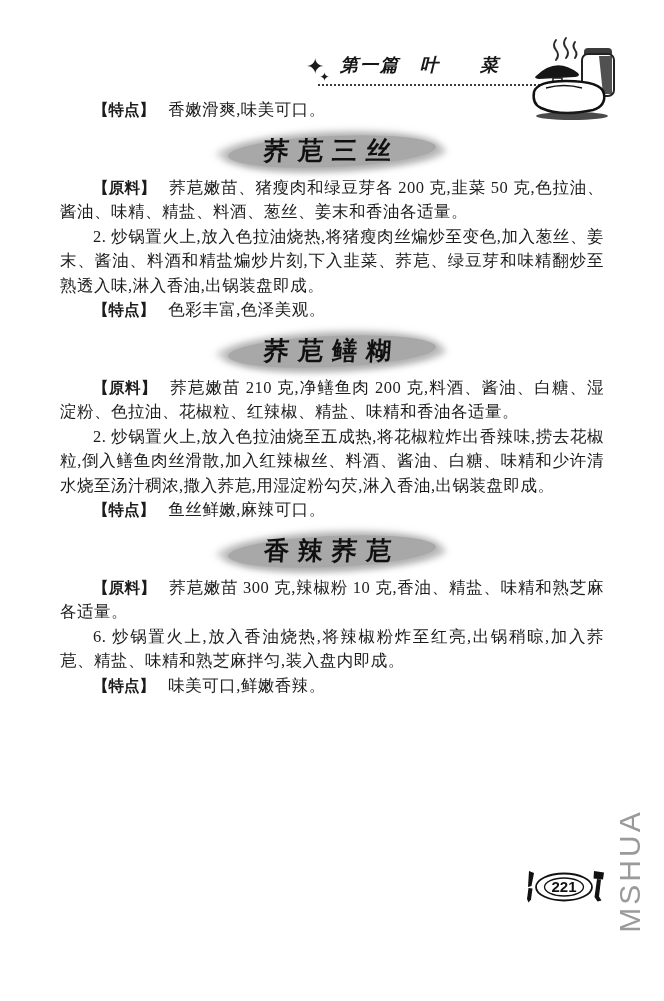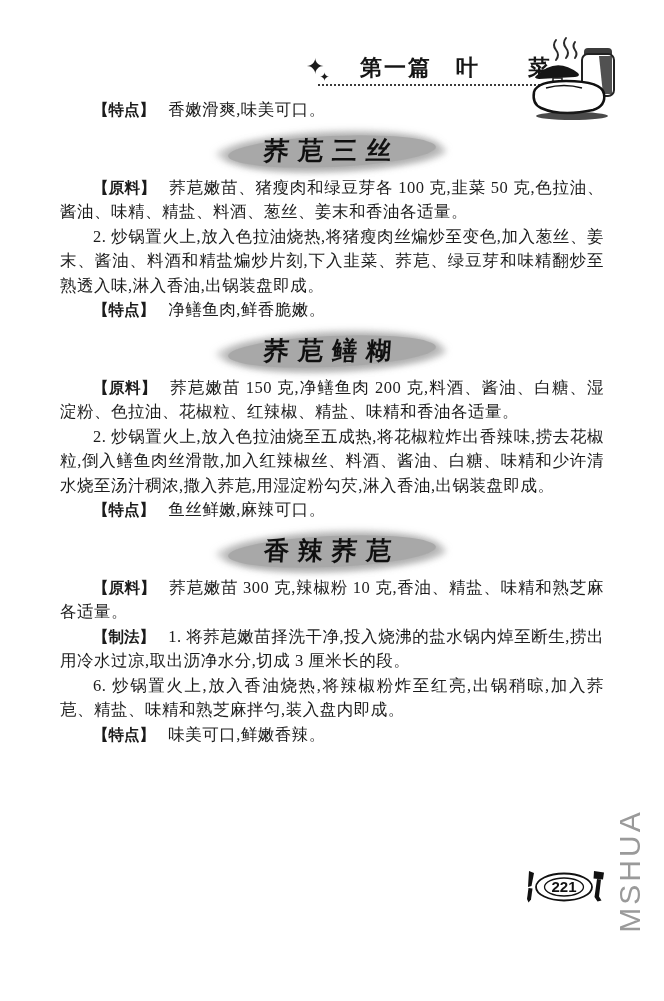--- a/index.html
+++ b/index.html
@@ -9,23 +9,23 @@
     font-family:"Liberation Serif","DejaVu Serif",serif;
     color:#1b1b1b;
   }
   
   .hdr{position:absolute;top:0;left:0;width:664px;height:120px;}
   .stars{position:absolute;left:306px;top:56px;color:#1b1b1b;line-height:1;}
   .star-big{font-size:22px;}
   .star-sm{font-size:12px;position:relative;left:-5px;top:7px;}
   .dotline{position:absolute;left:318px;top:84px;width:230px;border-top:2px dotted #3a3a3a;}
   .chapter{
-    position:absolute;left:360px;top:53px;
+    position:absolute;left:340px;top:53px;
     font-family:"Liberation Sans","DejaVu Sans",sans-serif;
-    font-weight:bold;font-size:22px;letter-spacing:2px;color:#161616;white-space:pre;
+    font-weight:bold;font-size:18px;letter-spacing:2px;color:#161616;white-space:pre;font-style:italic;
   }
   .art{position:absolute;left:526px;top:36px;}
   
   .content{padding:98px 60px 0 60px;}
   .para{
     margin:0;font-size:16.5px;line-height:24.5px;
     text-align:justify;text-indent:2em;letter-spacing:.5px;
   }
   .lbl{
     font-family:"Liberation Sans","DejaVu Sans",sans-serif;
@@ -82,40 +82,39 @@
   </div>
 
   <div class="content">
 
     <p class="para"><b class="lbl">【特点】</b><span>香嫩滑爽,味美可口。</span></p>
 
     <section>
       <div class="titlebar">
         <span class="rtitle"><span class="smudge"></span><h2>荞苨三丝</h2></span>
       </div>
-      <p class="para"><b class="lbl">【原料】</b><span>荞苨嫩苗、猪瘦肉和绿豆芽各 100 克,韭菜 50 克,色拉油、酱油、味精、精盐、料酒、葱丝、姜末和香油各适量。</span></p>
+      <p class="para"><b class="lbl">【原料】</b><span>荞苨嫩苗、猪瘦肉和绿豆芽各 200 克,韭菜 50 克,色拉油、酱油、味精、精盐、料酒、葱丝、姜末和香油各适量。</span></p>
       <p class="para"><span>2. 炒锅置火上,放入色拉油烧热,将猪瘦肉丝煸炒至变色,加入葱丝、姜末、酱油、料酒和精盐煸炒片刻,下入韭菜、荞苨、绿豆芽和味精翻炒至熟透入味,淋入香油,出锅装盘即成。</span></p>
-      <p class="para"><b class="lbl">【特点】</b><span>净鳝鱼肉,鲜香脆嫩。</span></p>
+      <p class="para"><b class="lbl">【特点】</b><span>色彩丰富,色泽美观。</span></p>
     </section>
 
     <section>
       <div class="titlebar">
         <span class="rtitle"><span class="smudge"></span><h2>荞苨鳝糊</h2></span>
       </div>
-      <p class="para"><b class="lbl">【原料】</b><span>荞苨嫩苗 150 克,净鳝鱼肉 200 克,料酒、酱油、白糖、湿淀粉、色拉油、花椒粒、红辣椒、精盐、味精和香油各适量。</span></p>
+      <p class="para"><b class="lbl">【原料】</b><span>荞苨嫩苗 210 克,净鳝鱼肉 200 克,料酒、酱油、白糖、湿淀粉、色拉油、花椒粒、红辣椒、精盐、味精和香油各适量。</span></p>
       <p class="para"><span>2. 炒锅置火上,放入色拉油烧至五成热,将花椒粒炸出香辣味,捞去花椒粒,倒入鳝鱼肉丝滑散,加入红辣椒丝、料酒、酱油、白糖、味精和少许清水烧至汤汁稠浓,撒入荞苨,用湿淀粉勾芡,淋入香油,出锅装盘即成。</span></p>
       <p class="para"><b class="lbl">【特点】</b><span>鱼丝鲜嫩,麻辣可口。</span></p>
     </section>
 
     <section>
       <div class="titlebar">
         <span class="rtitle"><span class="smudge"></span><h2>香辣荞苨</h2></span>
       </div>
       <p class="para"><b class="lbl">【原料】</b><span>荞苨嫩苗 300 克,辣椒粉 10 克,香油、精盐、味精和熟芝麻各适量。</span></p>
-      <p class="para"><b class="lbl">【制法】</b><span>1. 将荞苨嫩苗择洗干净,投入烧沸的盐水锅内焯至断生,捞出用冷水过凉,取出沥净水分,切成 3 厘米长的段。</span></p>
       <p class="para"><span>6. 炒锅置火上,放入香油烧热,将辣椒粉炸至红亮,出锅稍晾,加入荞苨、精盐、味精和熟芝麻拌匀,装入盘内即成。</span></p>
       <p class="para"><b class="lbl">【特点】</b><span>味美可口,鲜嫩香辣。</span></p>
     </section>
   </div>
 
   <svg class="pageno" width="92" height="42" viewBox="0 0 92 42">
     <g>
       <path d="M11 5 l5 2 -2.5 13 -3.5 1 z" fill="#111"></path>
       <path d="M10.5 22 l4 .5 -1.5 11 -2.5 3 -1.5 -3.5 z" fill="#111"></path>
     </g>

